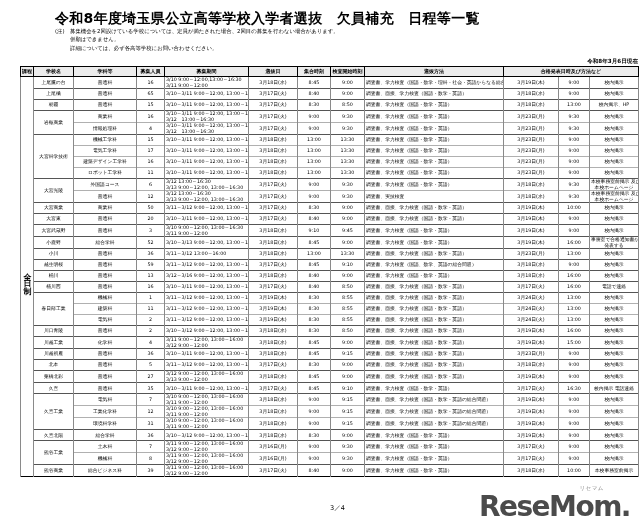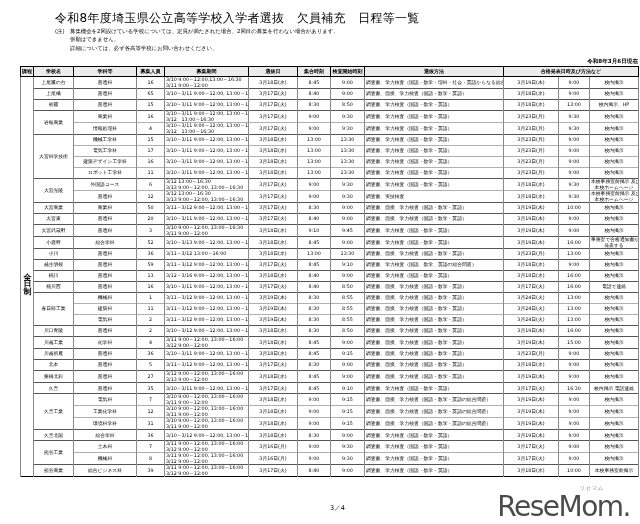--- a/index.html
+++ b/index.html
@@ -1,20 +1,20 @@
 <!DOCTYPE html>
 <html><head>
 <meta charset="utf-8">
 <style>
   html,body{margin:0;padding:0}
   body{
     width:640px;height:524px;background:#ffffff;position:relative;
     font-family:"DejaVu Sans",sans-serif;color:#000;overflow:hidden;
   }
-  .doc-title{position:absolute;left:55px;top:10px;font-size:12px;font-weight:normal;letter-spacing:.3px;white-space:pre;}
+  .doc-title{position:absolute;left:55px;top:10px;font-size:14px;font-weight:bold;letter-spacing:.3px;white-space:pre;}
   .notes{position:absolute;left:55px;top:27px;font-size:5.4px;line-height:1.55;}
   .note-first{white-space:pre;}
   .note-rest{padding-left:15px;white-space:pre;}
   .asof{position:absolute;right:2px;top:58px;font-size:5.6px;font-weight:bold;}
 
   table.vtab{
     position:absolute;left:20px;top:66px;width:618px;
     border-collapse:collapse;table-layout:fixed;
     border:1.5px solid #000;
   }
@@ -43,21 +43,21 @@
     writing-mode:vertical-rl;text-orientation:upright;
     font-size:8px;font-weight:bold;letter-spacing:7px;margin:0 auto;
   }
   .line{white-space:nowrap;}
 
   .page-num{position:absolute;left:330px;top:504px;font-size:6.5px;}
   .brand{position:absolute;right:10px;top:486px;width:200px;height:36px;}
   .brand-kana{position:absolute;top:-1px;right:26px;font-size:5.5px;color:#8a8a8a;letter-spacing:.5px;}
   .brand-text{
     position:absolute;right:0;top:4px;
-    font-size:28px;font-weight:400;color:#4b4b4b;letter-spacing:-1.5px;
+    font-size:28px;font-weight:700;color:#4b4b4b;letter-spacing:-1.5px;
     font-family:"DejaVu Sans",sans-serif;
   }
 </style>
 </head>
 <body>
 
 <div class="doc-title">令和8年度埼玉県公立高等学校入学者選抜　欠員補充　日程等一覧</div>
 
 <div class="notes">
   <div class="note-first">(注)　募集機会を2回設けている学校については、定員が満たされた場合、2回目の募集を行わない場合があります。</div>

